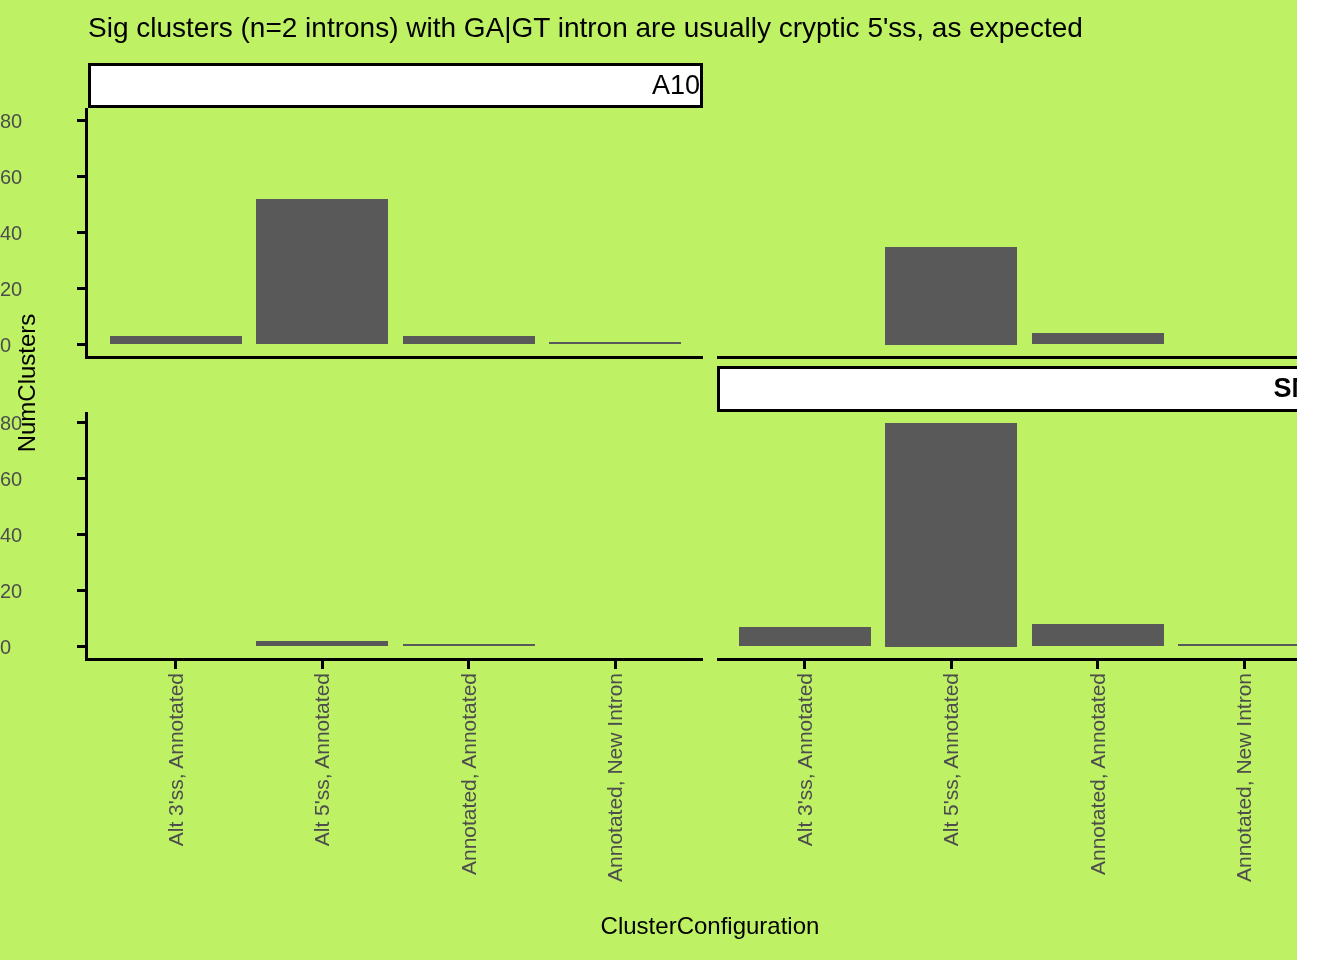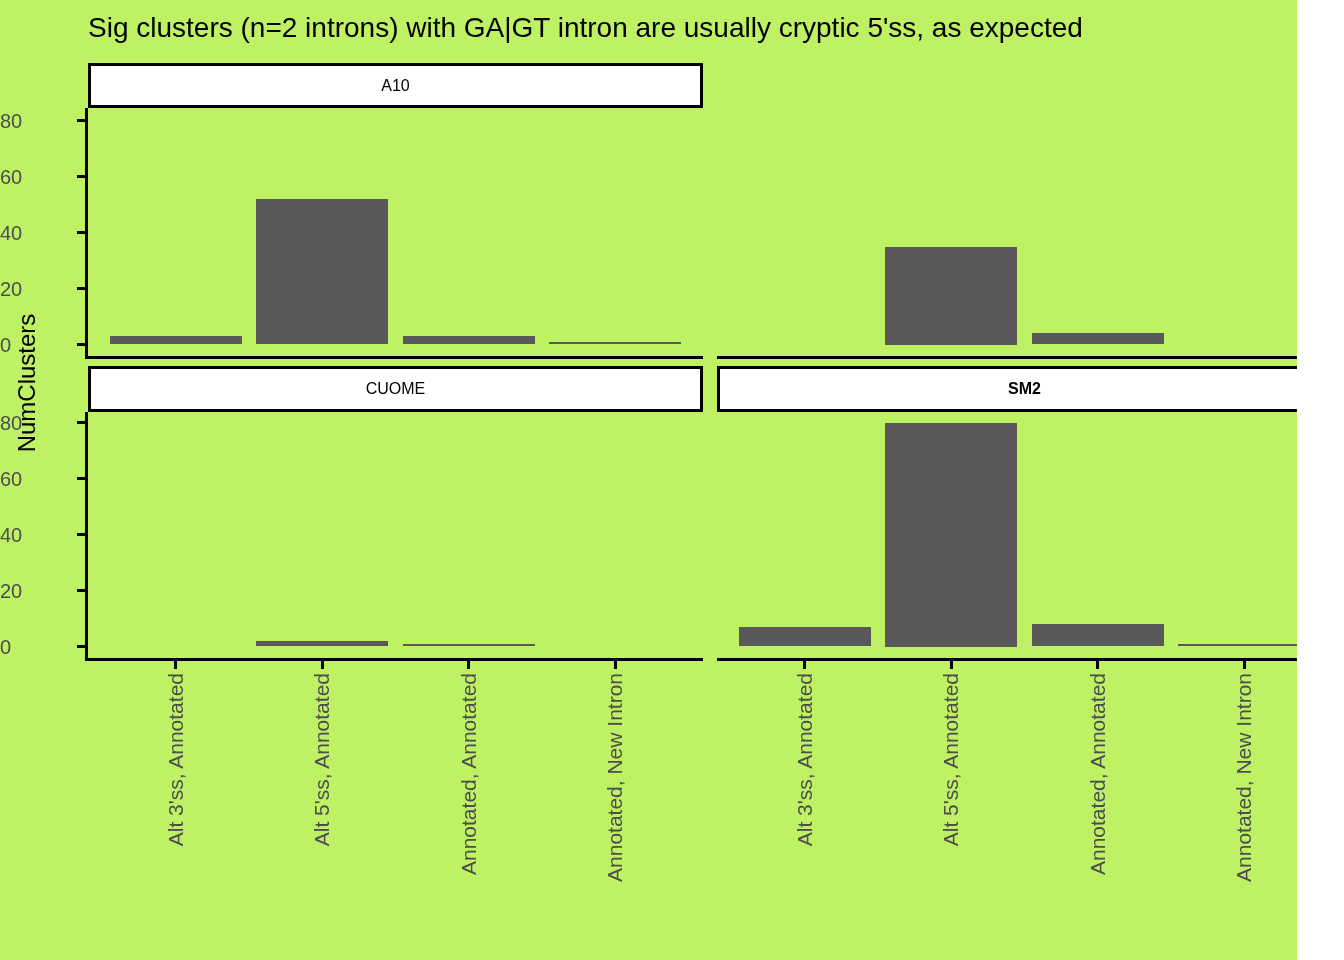--- a/index.html
+++ b/index.html
@@ -15,23 +15,24 @@
     font-size:28px;color:#000;white-space:nowrap;
   }
   .strip{
     position:absolute;
     background:#ffffff;
     border:3px solid #000;
     box-sizing:border-box;
     text-align:center;
   }
   .strip-label{
-    font-size:16px;color:#000;
+    font-size:27px;color:#000;
     line-height:39px;
     display:block;
+    text-align:right;
   }
   .bar{position:absolute;}
   .axis-line{position:absolute;background:#000;}
   .tick{position:absolute;background:#000;}
   .y-tick-label{
     position:absolute;
     width:74px;left:0;
     font-size:20px;line-height:24px;
   }
   .x-label-wrap{position:absolute;width:0;height:0;overflow:visible;}
@@ -56,20 +57,21 @@
   }
 </style>
 </head>
 <body>
 
 <div id="fig">
   <div class="chart-title">Sig clusters (n=2 introns) with GA|GT intron are usually cryptic 5'ss, as expected</div>
   <div class="y-axis-title-wrap" style="left:13px;top:383px;">
     <span>NumClusters</span>
   </div>
+  <div class="x-axis-title">ClusterConfiguration</div>
   <div id="plot-area"></div>
 <div class="strip" style="left: 88px; top: 63px; width: 615px; height: 45px; border-color: rgb(0, 0, 0); background: rgb(255, 255, 255);">
       <span class="strip-label">A10</span>
     </div>
     <div class="bar" style="left: 110px; top: 336.1px; width: 131.8px; height: 8.4px; background: rgb(89, 89, 89);"></div>
     <div class="bar" style="left: 256.4px; top: 198.9px; width: 131.8px; height: 145.6px; background: rgb(89, 89, 89);"></div>
     <div class="bar" style="left: 402.8px; top: 336.1px; width: 131.8px; height: 8.4px; background: rgb(89, 89, 89);"></div>
     <div class="bar" style="left: 549.3px; top: 341.7px; width: 131.8px; height: 2.8px; background: rgb(89, 89, 89);"></div>
     <div class="axis-line" style="left: 85px; top: 356px; width: 618px; height: 3px; background: rgb(0, 0, 0);"></div>
     <div class="axis-line" style="left: 85px; top: 108px; width: 3px; height: 251px; background: rgb(0, 0, 0);"></div>
@@ -79,23 +81,20 @@
     <div class="y-tick-label" style="top: 276.5px; color: rgb(77, 77, 77);">20</div>
     <div class="tick" style="left: 77px; top: 231px; width: 8px; height: 3px; background: rgb(0, 0, 0);"></div>
     <div class="y-tick-label" style="top: 220.5px; color: rgb(77, 77, 77);">40</div>
     <div class="tick" style="left: 77px; top: 175px; width: 8px; height: 3px; background: rgb(0, 0, 0);"></div>
     <div class="y-tick-label" style="top: 164.5px; color: rgb(77, 77, 77);">60</div>
     <div class="tick" style="left: 77px; top: 119px; width: 8px; height: 3px; background: rgb(0, 0, 0);"></div>
     <div class="y-tick-label" style="top: 108.5px; color: rgb(77, 77, 77);">80</div>
     <div class="bar" style="left: 885.4px; top: 246.5px; width: 131.8px; height: 98px; background: rgb(89, 89, 89);"></div>
     <div class="bar" style="left: 1031.8px; top: 333.3px; width: 131.8px; height: 11.2px; background: rgb(89, 89, 89);"></div>
     <div class="axis-line" style="left: 717px; top: 356px; width: 615px; height: 3px; background: rgb(0, 0, 0);"></div>
-    <div class="strip" style="left: 88px; top: 366px; width: 615px; height: 46px; border-color: rgb(0, 0, 0); background: rgb(255, 255, 255);">
-      <span class="strip-label">CUOME</span>
-    </div>
     <div class="bar" style="left: 256.4px; top: 640.9px; width: 131.8px; height: 5.6px; background: rgb(89, 89, 89);"></div>
     <div class="bar" style="left: 402.8px; top: 643.7px; width: 131.8px; height: 2.8px; background: rgb(89, 89, 89);"></div>
     <div class="axis-line" style="left: 85px; top: 658px; width: 618px; height: 3px; background: rgb(0, 0, 0);"></div>
     <div class="axis-line" style="left: 85px; top: 412px; width: 3px; height: 249px; background: rgb(0, 0, 0);"></div>
     <div class="tick" style="left: 77px; top: 645px; width: 8px; height: 3px; background: rgb(0, 0, 0);"></div>
     <div class="y-tick-label" style="top: 634.5px; color: rgb(77, 77, 77);">0</div>
     <div class="tick" style="left: 77px; top: 589px; width: 8px; height: 3px; background: rgb(0, 0, 0);"></div>
     <div class="y-tick-label" style="top: 578.5px; color: rgb(77, 77, 77);">20</div>
     <div class="tick" style="left: 77px; top: 533px; width: 8px; height: 3px; background: rgb(0, 0, 0);"></div>
     <div class="y-tick-label" style="top: 522.5px; color: rgb(77, 77, 77);">40</div>

